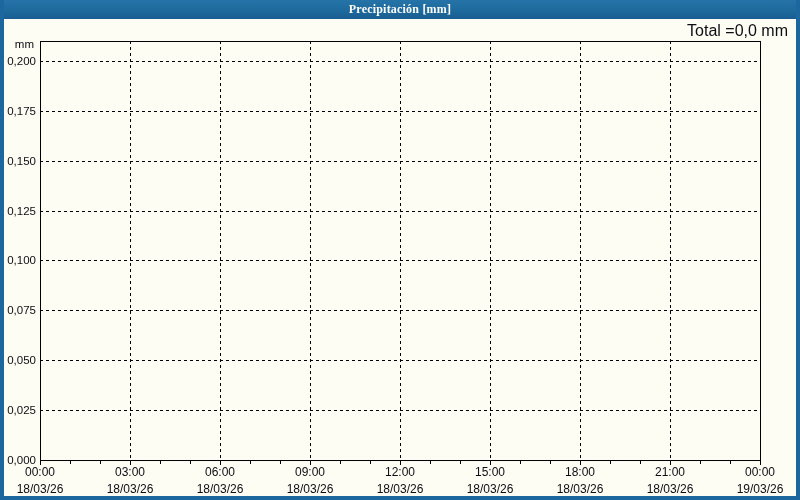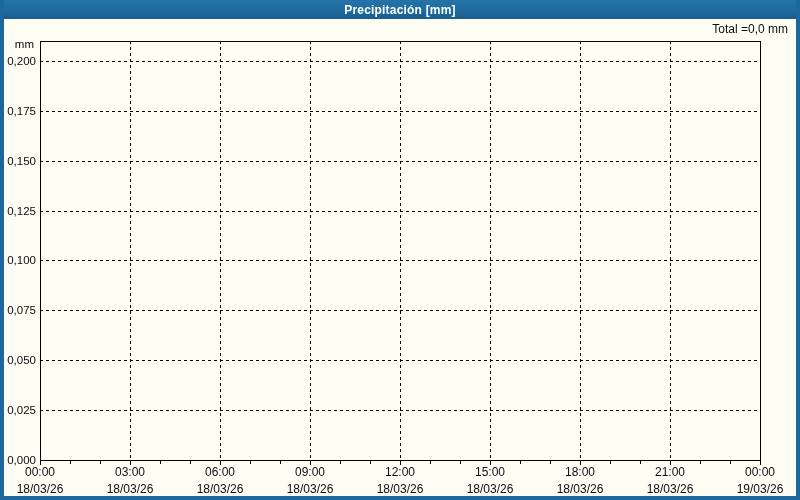--- a/index.html
+++ b/index.html
@@ -10,30 +10,30 @@
     background:var(--bg,#fdfdf3);
     border-left:4px solid var(--border,#1c689e);
     border-right:4px solid var(--border,#1c689e);
     border-bottom:4px solid var(--border,#1c689e);
     font-family:"Liberation Sans", sans-serif;
     overflow:hidden;
   }
   #titlebar{
     position:absolute;left:-4px;top:0;width:800px;height:19px;
     background:linear-gradient(180deg,#2573a8 0%,var(--titlebar,#1e6a9d) 55%,#185d92 100%);
-    display:flex;align-items:center;justify-content:center;
+    display:flex;align-items:center;justify-content:center;font-family:Liberation Serif, serif;
   }
   #titlebar .title{
     color:var(--title-text,#ffffff);
     font-size:12px;font-weight:bold;
     letter-spacing:0.2px;
   }
   #total{
     position:absolute;top:22px;right:8px;
-    font-size:12px;color:var(--text,#0d0d14);
+    font-size:16px;color:var(--text,#0d0d14);
   }
   svg{position:absolute;left:-4px;top:0;}
   svg text{font-family:"Liberation Sans", sans-serif;font-size:11.5px;fill:var(--text,#0d0d14);}
   svg text.xlabel{font-size:12px;}
 </style>
 </head>
 <body>
 
 <div id="window" style="--titlebar: #1e6a9d; --border: #1c689e; --bg: #fdfdf3; --text: #0d0d14; --title-text: #ffffff;">
   <div id="titlebar">

